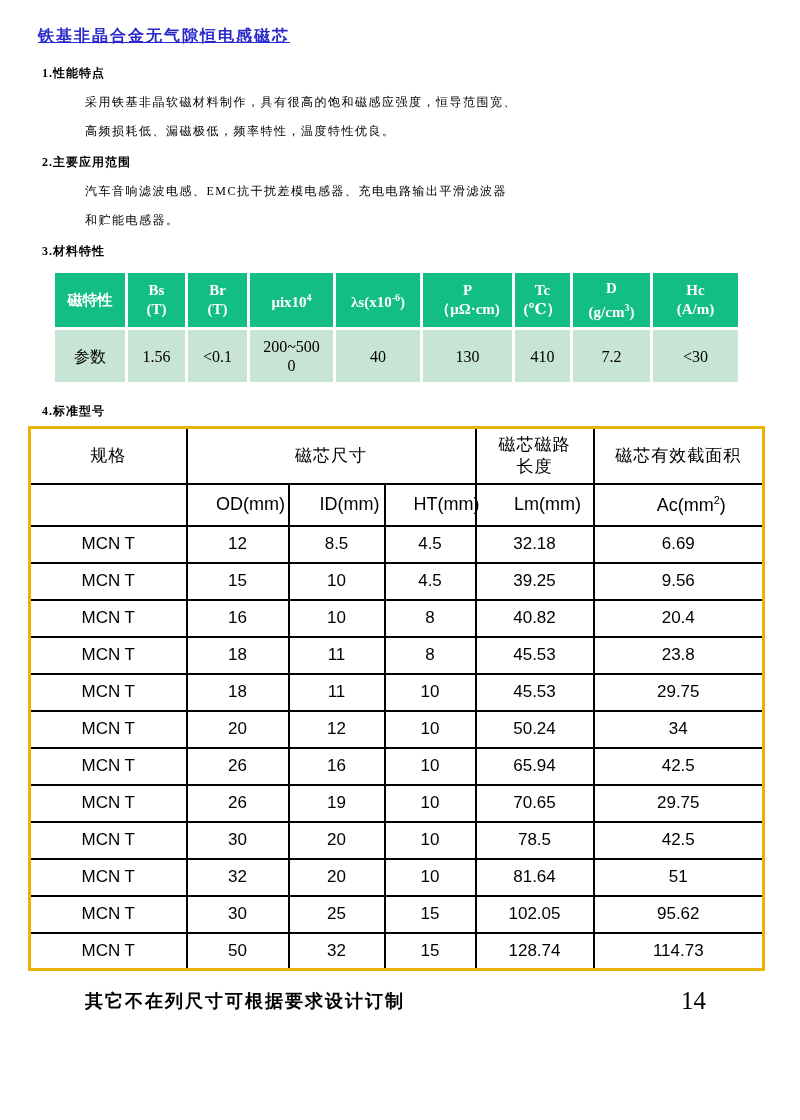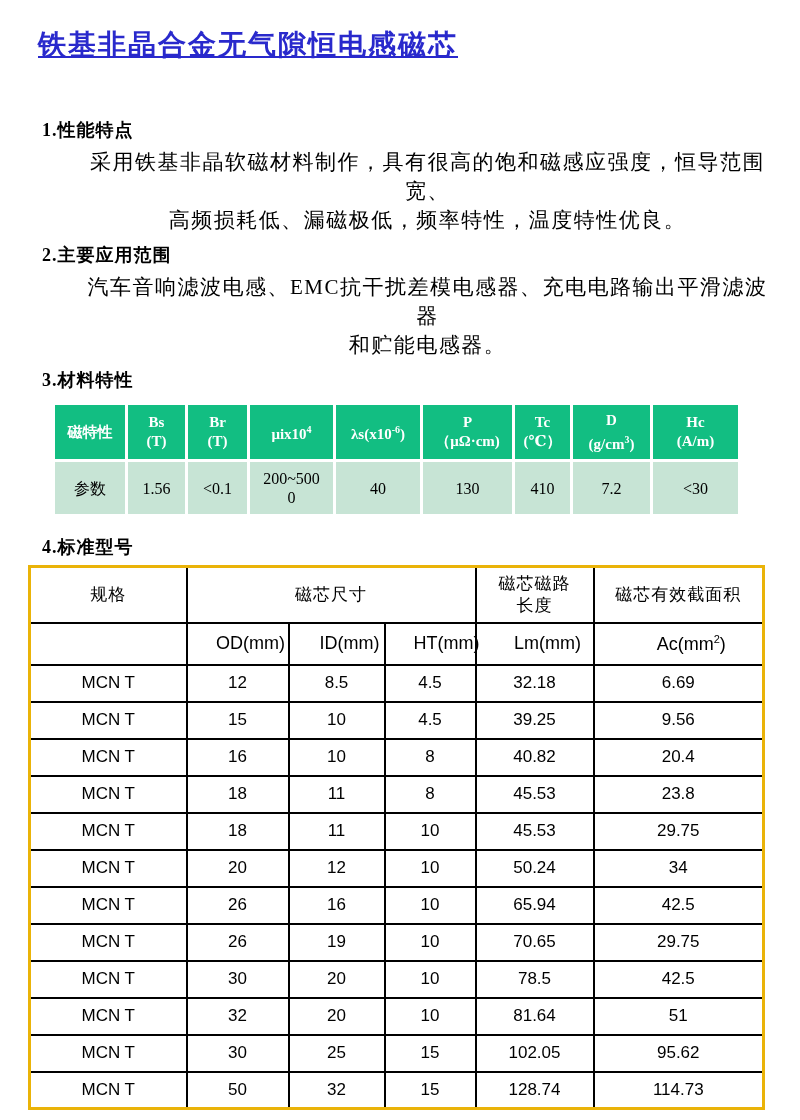--- a/index.html
+++ b/index.html
@@ -4,31 +4,31 @@
 <style>
   * { margin:0; padding:0; box-sizing:border-box; }
   html,body { background:#e8e8e8; }
   .page {
     width:800px; height:1120px; background:#ffffff; margin:0 auto;
     padding:26px 30px 0 38px; position:relative; overflow:hidden;
     font-family:"Liberation Serif","DejaVu Serif",serif; color:#000;
   }
   .doc-title {
     display:inline-block;
-    font-size:28px; font-weight:bold; color:#2929cc;
+    font-size:16px; font-weight:bold; color:#2929cc;
     text-decoration:underline; letter-spacing:2px;
-    margin-bottom:54px;
+    margin-bottom:18px;
   }
   .sec-heading {
-    font-size:18px; font-weight:bold; letter-spacing:1px;
+    font-size:12px; font-weight:bold; letter-spacing:1px;
     margin:0 0 6px 4px;
   }
   .body-text {
-    font-size:21px; line-height:29px; letter-spacing:1.5px;
-    padding-left:47px; white-space:pre-line; margin-bottom:8px;text-align:center;
+    font-size:12px; line-height:29px; letter-spacing:1.5px;
+    padding-left:47px; white-space:pre-line; margin-bottom:8px;
   }
   
   .material-table {
     border-collapse:separate; border-spacing:3px;
     margin:10px 0 18px 14px; table-layout:fixed;
   }
   .material-table th {
     background:#12be82; color:#ffffff; font-weight:bold;
     font-size:15px; line-height:19px; text-align:center;
     vertical-align:middle; height:54px; padding:2px 1px;

